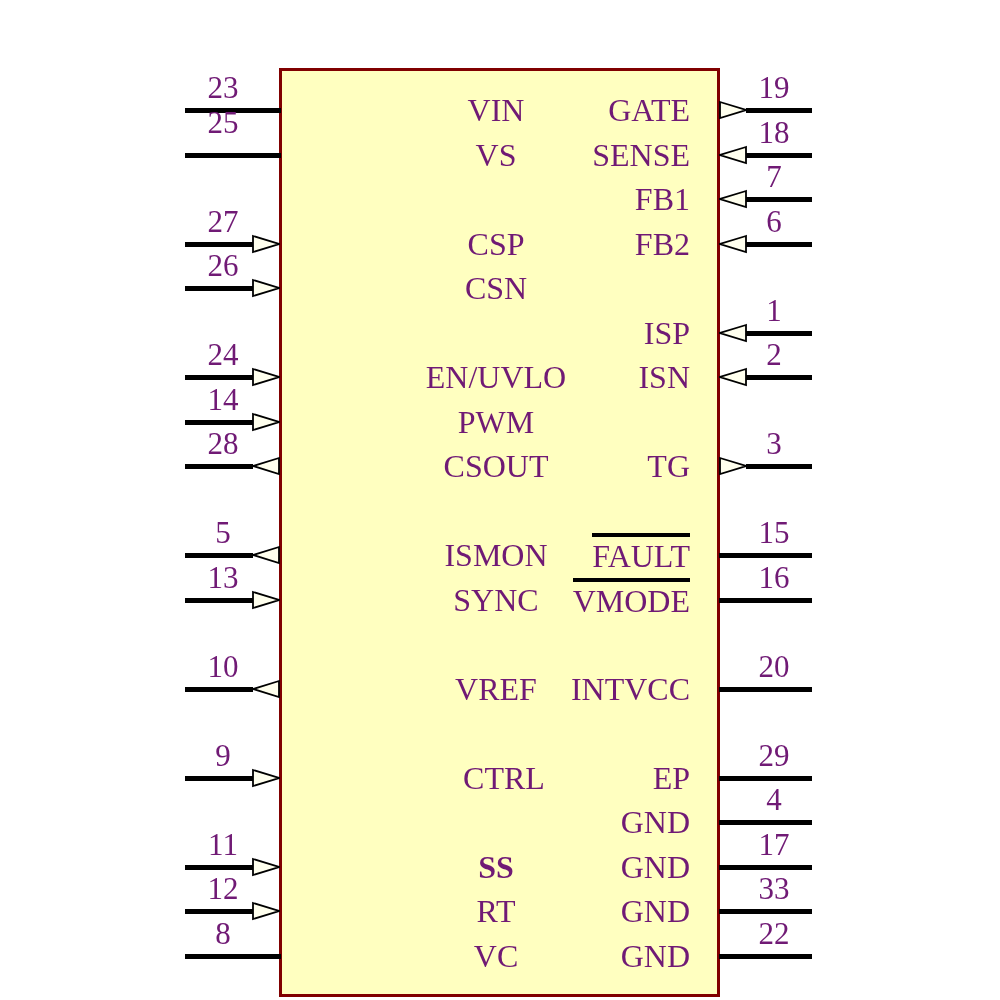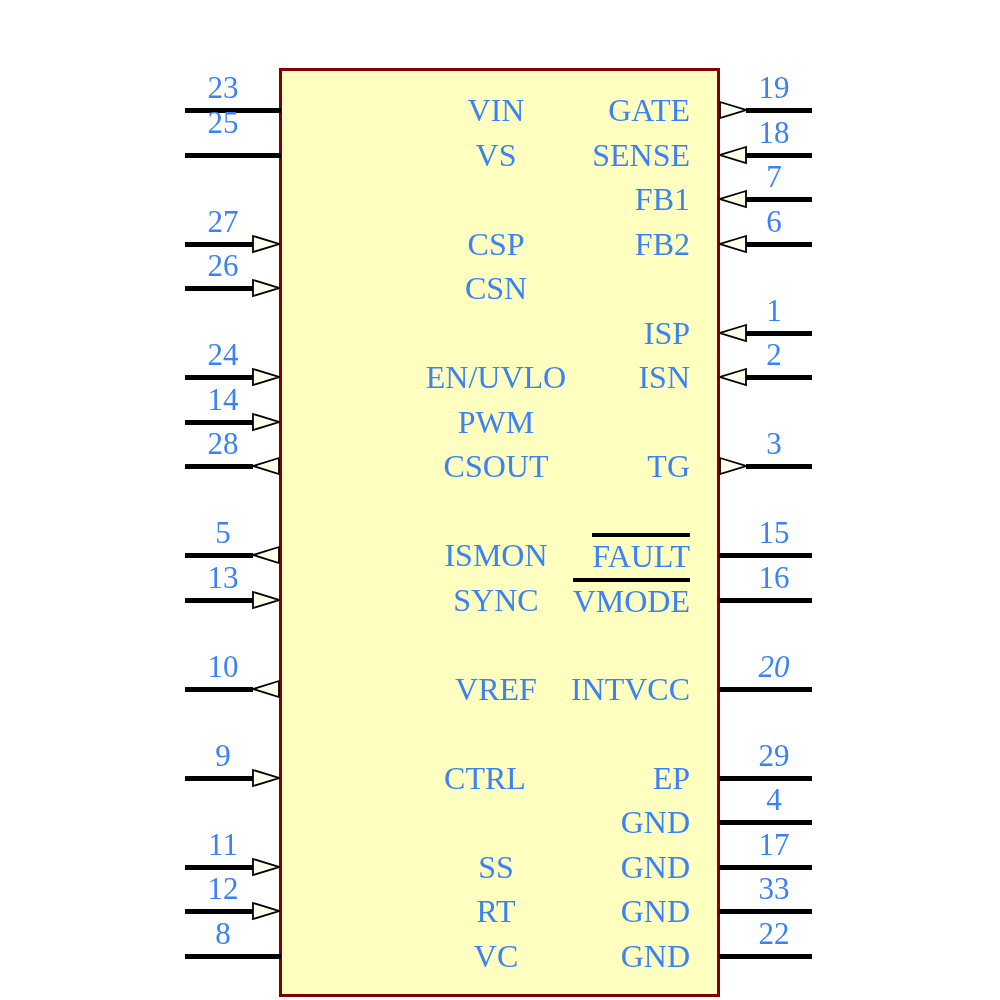--- a/index.html
+++ b/index.html
@@ -6,21 +6,21 @@
     margin: 0;
     padding: 0;
     background: #ffffff;
   }
   #canvas {
     position: relative;
     width: 1000px;
     height: 1000px;
     background: #ffffff;
     font-family: "Liberation Serif", "DejaVu Serif", serif;
-    color: #3b82f6;
+    color: #701a75;
     overflow: hidden;
   }
   #ic-body {
     position: absolute;
     left: 279px;
     top: 68px;
     width: 435px;
     height: 923px;
     border: 3px solid #800000;
     background: #FFFFC0;
@@ -118,27 +118,27 @@
       <svg viewBox="0 0 28 20" class="pin-arrow" style="left: 252px; top: 679px;">
         <polygon points="27,2 1,10 27,18" fill="#FFFFEE" stroke="#000000" stroke-width="1.8"></polygon>
       </svg>
       <div class="pin-num" style="left: 185px; width: 76px; top: 649px;">10</div>
       <div class="pin-label left-side" style="top: 667px; left: 311px; width: 300px;">VREF</div>
       <div class="pin-line" style="left: 185px; top: 776px; width: 68px; background: rgb(0, 0, 0);"></div>
       <svg viewBox="0 0 28 20" class="pin-arrow" style="left: 252px; top: 768px;">
         <polygon points="1,2 27,10 1,18" fill="#FFFFEE" stroke="#000000" stroke-width="1.8"></polygon>
       </svg>
       <div class="pin-num" style="left: 185px; width: 76px; top: 738px;">9</div>
-      <div class="pin-label left-side" style="top: 756px; left: 300px; width: 300px;">CTRL</div>
+      <div class="pin-label left-side" style="top: 756px; left: 319px; width: 300px;">CTRL</div>
       <div class="pin-line" style="left: 185px; top: 865px; width: 68px; background: rgb(0, 0, 0);"></div>
       <svg viewBox="0 0 28 20" class="pin-arrow" style="left: 252px; top: 857px;">
         <polygon points="1,2 27,10 1,18" fill="#FFFFEE" stroke="#000000" stroke-width="1.8"></polygon>
       </svg>
       <div class="pin-num" style="left: 185px; width: 76px; top: 827px;">11</div>
-      <div class="pin-label left-side" style="top: 845px; left: 311px; width: 300px;">SS</div>
+      <div class="pin-label left-side" style="top: 845px; left: 311px; width: 300px; font-weight: bold;">SS</div>
       <div class="pin-line" style="left: 185px; top: 909px; width: 68px; background: rgb(0, 0, 0);"></div>
       <svg viewBox="0 0 28 20" class="pin-arrow" style="left: 252px; top: 901px;">
         <polygon points="1,2 27,10 1,18" fill="#FFFFEE" stroke="#000000" stroke-width="1.8"></polygon>
       </svg>
       <div class="pin-num" style="left: 185px; width: 76px; top: 871px;">12</div>
       <div class="pin-label left-side" style="top: 889px; left: 311px; width: 300px;">RT</div>
       <div class="pin-line" style="left: 185px; top: 954px; width: 96px; background: rgb(0, 0, 0);"></div>
       <div class="pin-num" style="left: 185px; width: 76px; top: 916px;">8</div>
       <div class="pin-label left-side" style="top: 934px; left: 311px; width: 300px;">VC</div>
       <div class="pin-line" style="left: 746px; top: 108px; width: 66px; background: rgb(0, 0, 0);"></div>
@@ -183,21 +183,21 @@
       </svg>
       <div class="pin-num" style="left: 734px; width: 80px; top: 426px;">3</div>
       <div class="pin-label right-side" style="top: 444px; left: 440px; width: 250px;">TG</div>
       <div class="pin-line" style="left: 719px; top: 553px; width: 93px; background: rgb(0, 0, 0);"></div>
       <div class="pin-num" style="left: 734px; width: 80px; top: 515px;">15</div>
       <div class="pin-label right-side" style="top: 533px; left: 440px; width: 250px; text-decoration: underline;"><span class="overline">FAULT</span></div>
       <div class="pin-line" style="left: 719px; top: 598px; width: 93px; background: rgb(0, 0, 0);"></div>
       <div class="pin-num" style="left: 734px; width: 80px; top: 560px;">16</div>
       <div class="pin-label right-side" style="top: 578px; left: 440px; width: 250px;"><span class="overline">VMODE</span></div>
       <div class="pin-line" style="left: 719px; top: 687px; width: 93px; background: rgb(0, 0, 0);"></div>
-      <div class="pin-num" style="left: 734px; width: 80px; top: 649px; font-style: italic;">20</div>
+      <div class="pin-num" style="left: 734px; width: 80px; top: 649px;">20</div>
       <div class="pin-label right-side" style="top: 667px; left: 440px; width: 250px;">INTVCC</div>
       <div class="pin-line" style="left: 719px; top: 776px; width: 93px; background: rgb(0, 0, 0);"></div>
       <div class="pin-num" style="left: 734px; width: 80px; top: 738px;">29</div>
       <div class="pin-label right-side" style="top: 756px; left: 440px; width: 250px;">EP</div>
       <div class="pin-line" style="left: 719px; top: 820px; width: 93px; background: rgb(0, 0, 0);"></div>
       <div class="pin-num" style="left: 734px; width: 80px; top: 782px;">4</div>
       <div class="pin-label right-side" style="top: 800px; left: 440px; width: 250px;">GND</div>
       <div class="pin-line" style="left: 719px; top: 865px; width: 93px; background: rgb(0, 0, 0);"></div>
       <div class="pin-num" style="left: 734px; width: 80px; top: 827px;">17</div>
       <div class="pin-label right-side" style="top: 845px; left: 440px; width: 250px;">GND</div>

